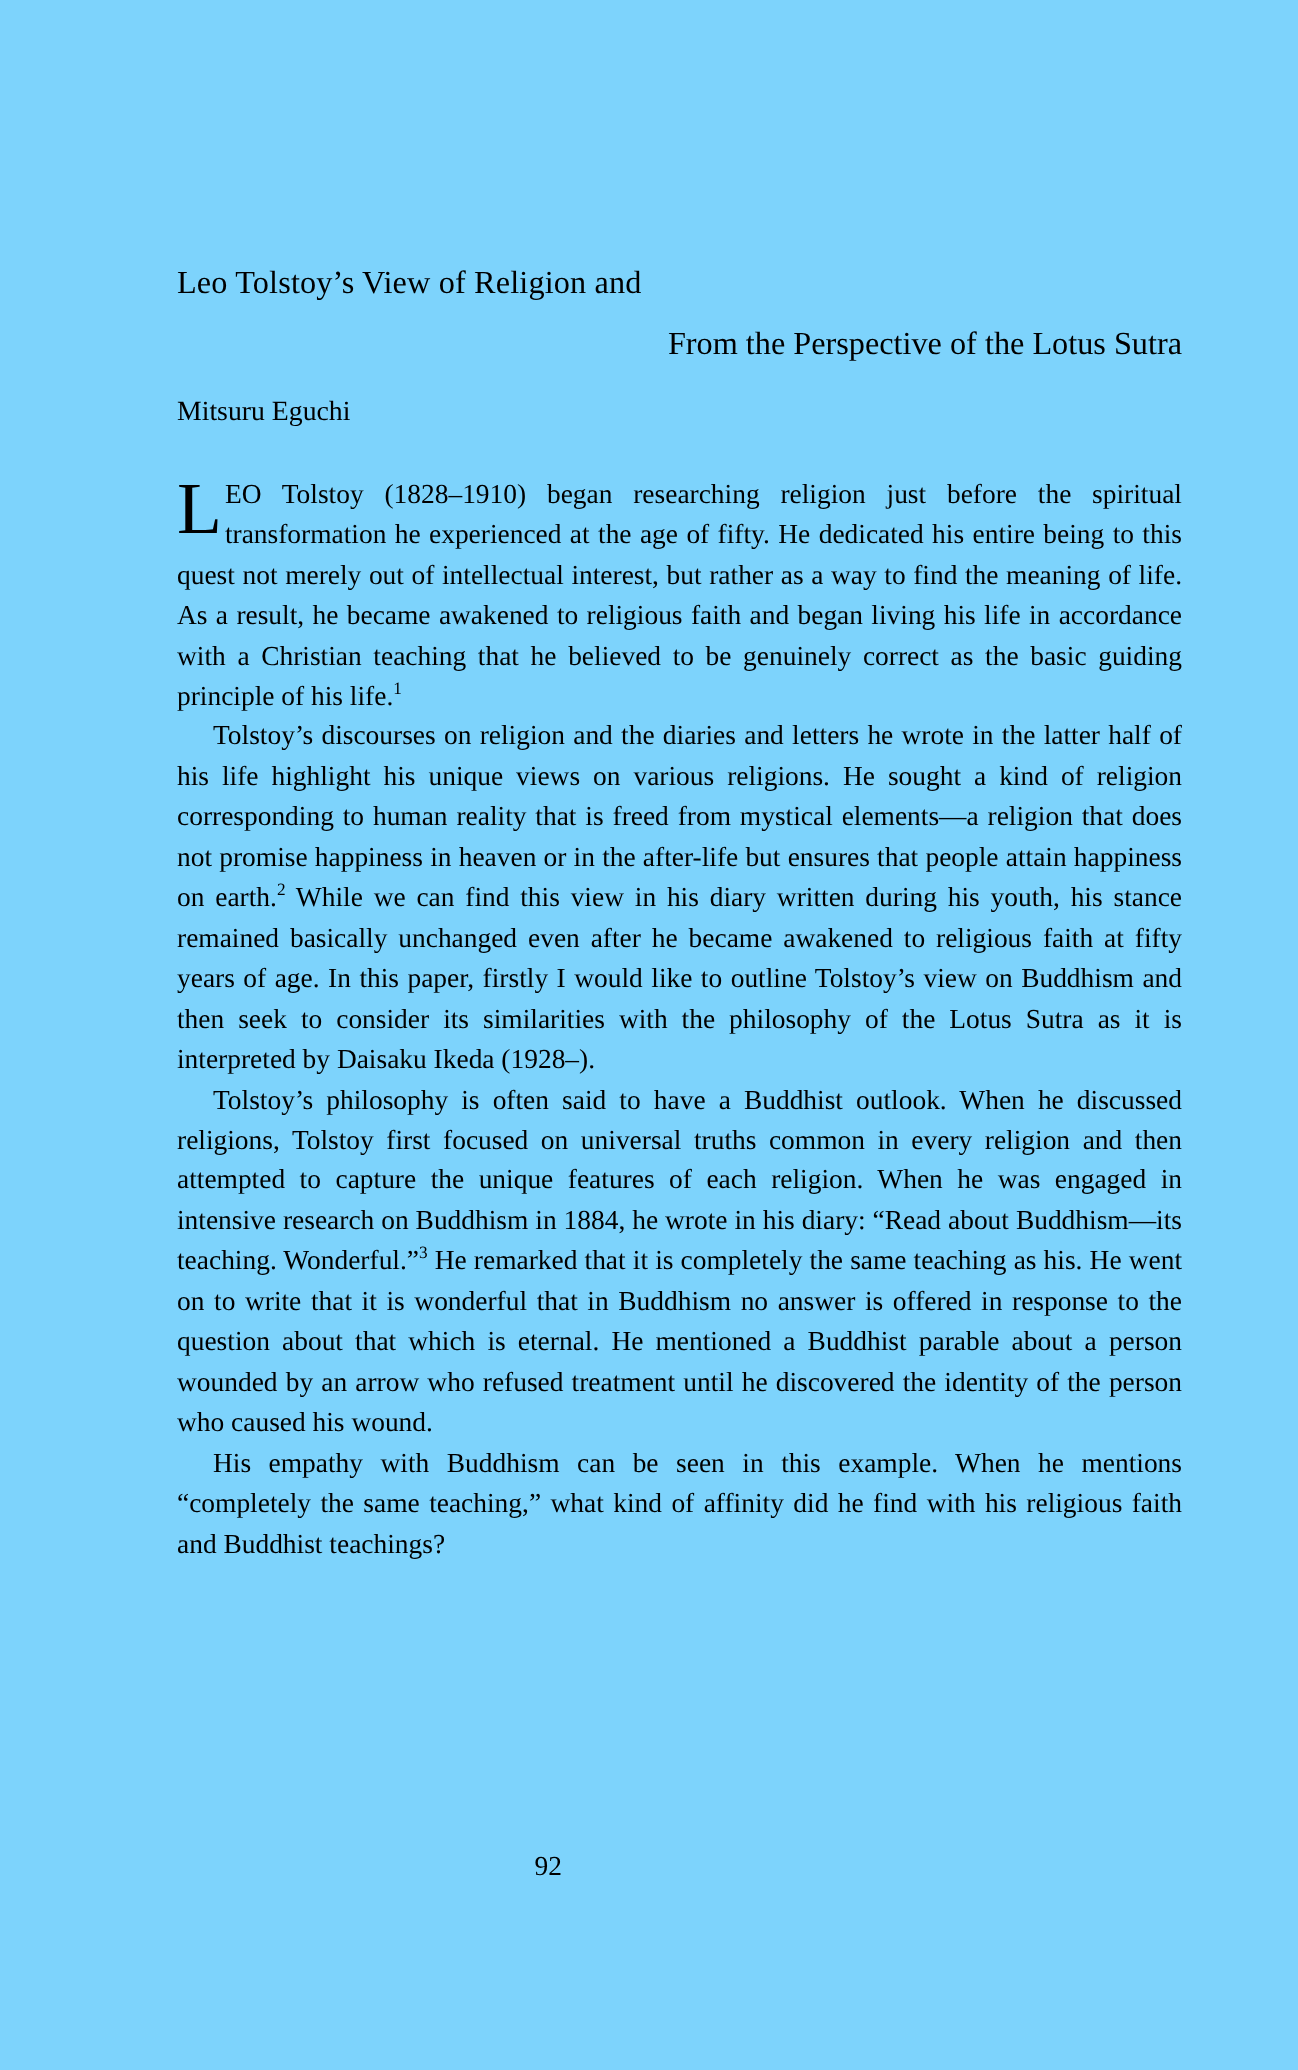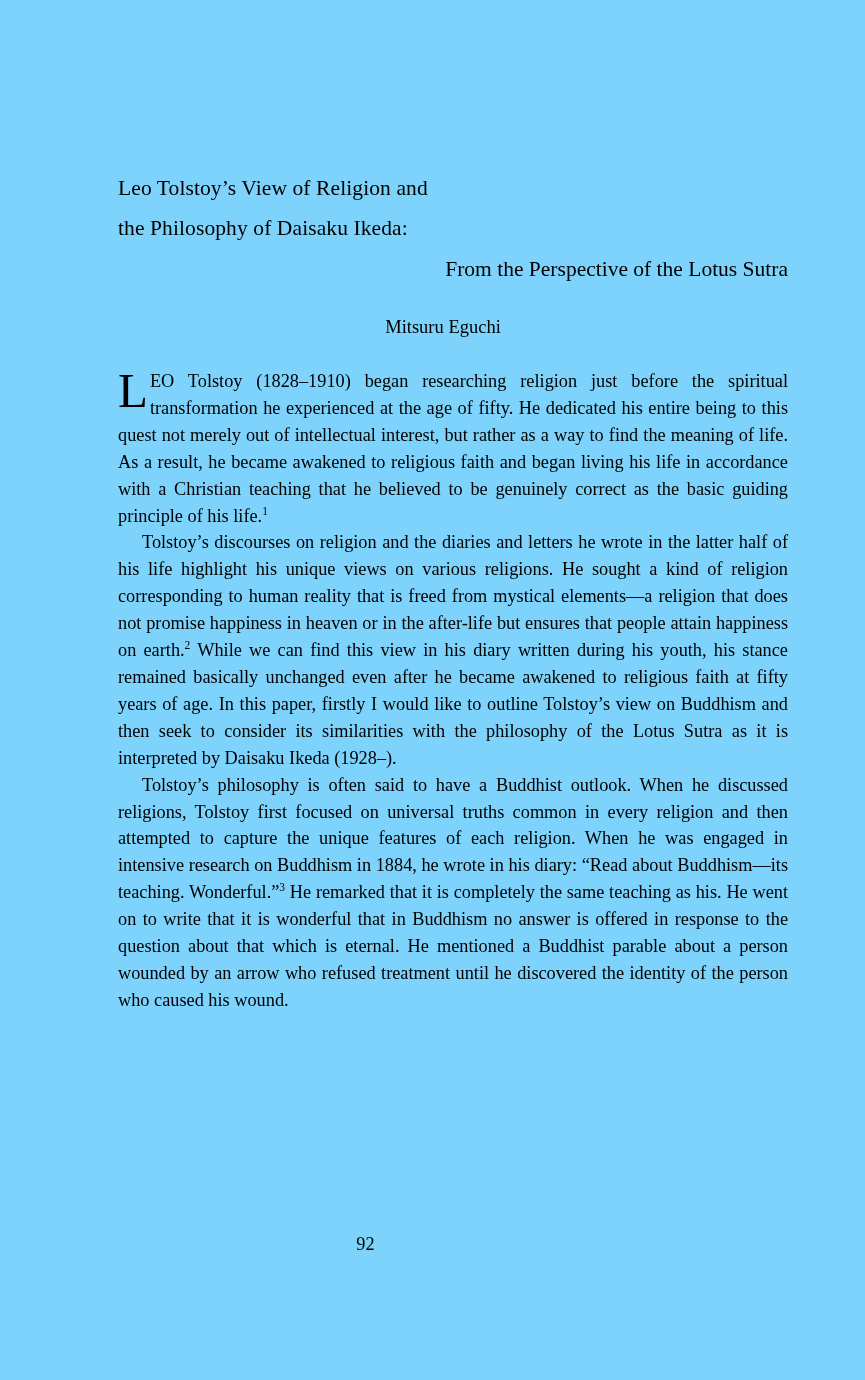--- a/index.html
+++ b/index.html
@@ -38,22 +38,22 @@
   }
   .title-sub {
     font-size: 21.5px;
     line-height: 40px;
     text-align: right;
     margin-top: 1px;
     padding-left: 28px;
   }
   .author {
     font-size: 18.5px;
-    text-align: center;
-    margin-top: 28px;
+    text-align: left;
+    margin-top: 16px;
     padding-right: 20px;
   }
 
   
   .body-text {
     margin-top: 30px;
     font-size: 18.3px;
     line-height: 26.9px;
     text-align: justify;
     text-justify: inter-word;
@@ -91,32 +91,32 @@
   }
 </style>
 </head>
 <body>
 
 <div class="page">
   <div class="content">
 
     <div class="title-block">
       <div class="title-line">Leo Tolstoy’s View of Religion and</div>
-      <div class="title-line">the Philosophy of Daisaku Ikeda:</div>
       <div class="title-sub">From the Perspective of the Lotus Sutra</div>
     </div>
 
     <div class="author">Mitsuru Eguchi</div>
 
     <div class="body-text">
 
       <p class="first"><span class="dropcap">L</span><span>EO Tolstoy (1828–1910) began researching religion just before the spiritual transformation he experienced at the age of fifty. He dedicated his entire being to this quest not merely out of intellectual interest, but rather as a way to find the meaning of life. As a result, he became awakened to religious faith and began living his life in accordance with a Christian teaching that he believed to be genuinely correct as the basic guiding principle of his life.</span><sup>1</sup></p>
 
       <p><span>Tolstoy’s discourses on religion and the diaries and letters he wrote in the latter half of his life highlight his unique views on various religions. He sought a kind of religion corresponding to human reality that is freed from mystical elements—a religion that does not promise happiness in heaven or in the after-life but ensures that people attain happiness on earth.</span><sup>2</sup><span> While we can find this view in his diary written during his youth, his stance remained basically unchanged even after he became awakened to religious faith at fifty years of age. In this paper, firstly I would like to outline Tolstoy’s view on Buddhism and then seek to consider its similarities with the philosophy of the Lotus Sutra as it is interpreted by Daisaku Ikeda (1928–).</span></p>
 
       <p><span>Tolstoy’s philosophy is often said to have a Buddhist outlook. When he discussed religions, Tolstoy first focused on universal truths common in every religion and then attempted to capture the unique features of each religion. When he was engaged in intensive research on Buddhism in 1884, he wrote in his diary: “Read about Buddhism—its teaching. Wonderful.”</span><sup>3</sup><span> He remarked that it is completely the same teaching as his. He went on to write that it is wonderful that in Buddhism no answer is offered in response to the question about that which is eternal. He mentioned a Buddhist parable about a person wounded by an arrow who refused treatment until he discovered the identity of the person who caused his wound.</span></p>
 
+      <p>His empathy with Buddhism can be seen in this example. When he mentions “completely the same teaching,” what kind of affinity did he find with his religious faith and Buddhist teachings?</p>
 
     </div>
   </div>
 
   <div class="folio">92</div>
 </div>
 
 </body></html>

